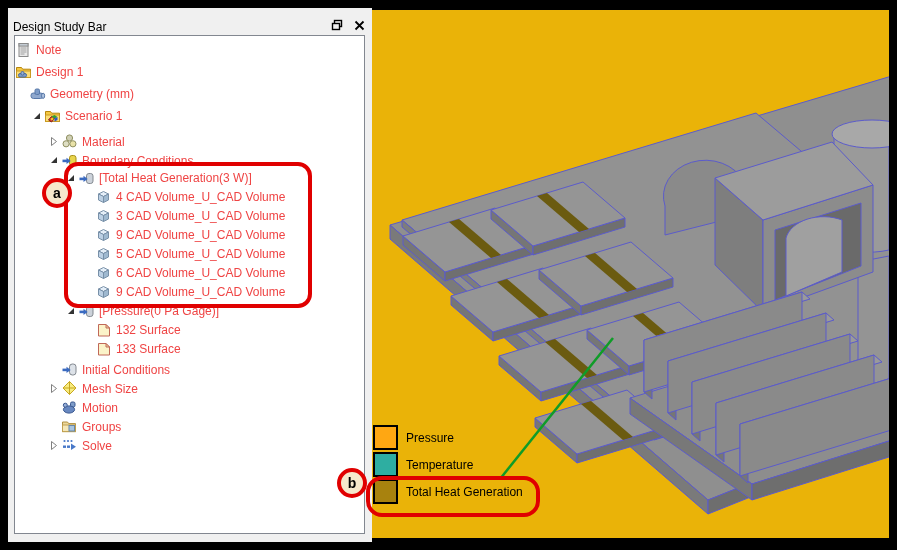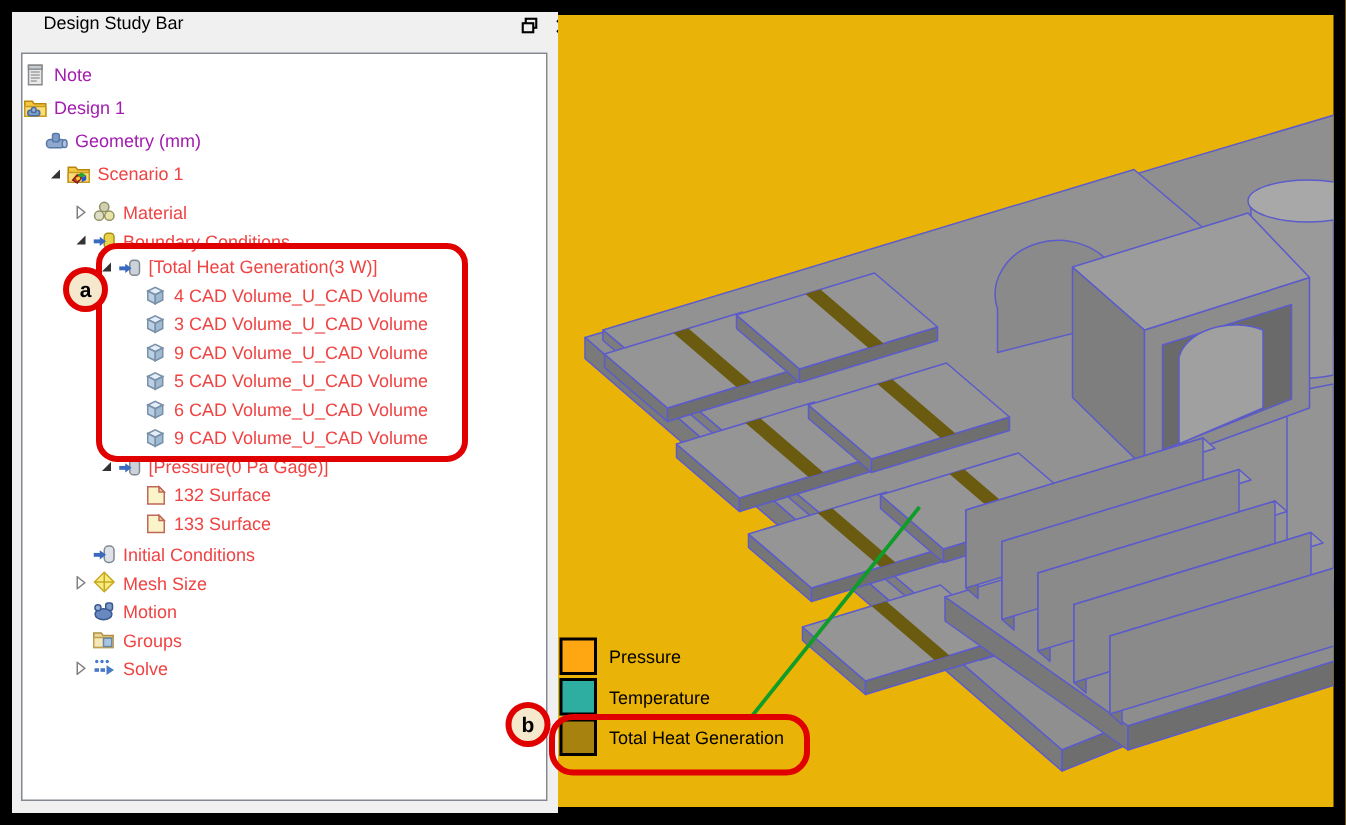--- a/index.html
+++ b/index.html
@@ -1,26 +1,26 @@
 <!DOCTYPE html>
 <html><head>
 <meta charset="utf-8">
 <style>
   html,body{margin:0;padding:0;}
   body{width:897px;height:550px;position:relative;background:#000;font-family:"Liberation Sans",sans-serif;overflow:hidden;}
 
   
   .panel{position:absolute;left:8px;top:8px;width:364px;height:534px;background:#f0f0f0;}
-  .titlebar{position:absolute;left:0;top:0;width:100%;height:26px;display:flex;align-items:flex-start;margin-left:16px;}
+  .titlebar{position:absolute;left:0;top:0;width:100%;height:26px;display:flex;align-items:flex-end;}
   .titlebar .title{font-size:12px;color:#000;padding-left:5px;flex:1;}
   .tb-btn{width:18px;height:18px;display:flex;align-items:center;justify-content:center;margin-right:4px;cursor:default;}
   .tree-box{position:absolute;left:6px;top:27px;width:351px;height:499px;background:#fff;border:1px solid #828790;overflow:hidden;padding-top:3px;box-sizing:border-box;}
   .row{display:flex;align-items:center;height:19px;white-space:nowrap;font-size:12px;color:#ef4444;}
   .row.tall{height:22px;}
-  .row.black{color:#a21caf;}
+  .row.black{color:#ef4444;}
   .row.bold{font-weight:normal;}
   .lv0{padding-left:0px;} .lv1{padding-left:14px;} .lv2{padding-left:31px;align-items:flex-end;} .lv3{padding-left:48px;} .lv4{padding-left:65px;}
   .arrow{width:15px;height:16px;flex:0 0 15px;display:flex;align-items:center;justify-content:center;}
   .ticon{width:17px;height:16px;flex:0 0 17px;margin-right:4px;}
   .rlabel{overflow:hidden;}
 
   
   .viewport{position:absolute;left:372px;top:10px;width:517px;height:528px;background:#eab308;}
   .legend{position:absolute;left:1px;top:414px;}
   .lg-row{display:flex;align-items:center;height:27px;}

